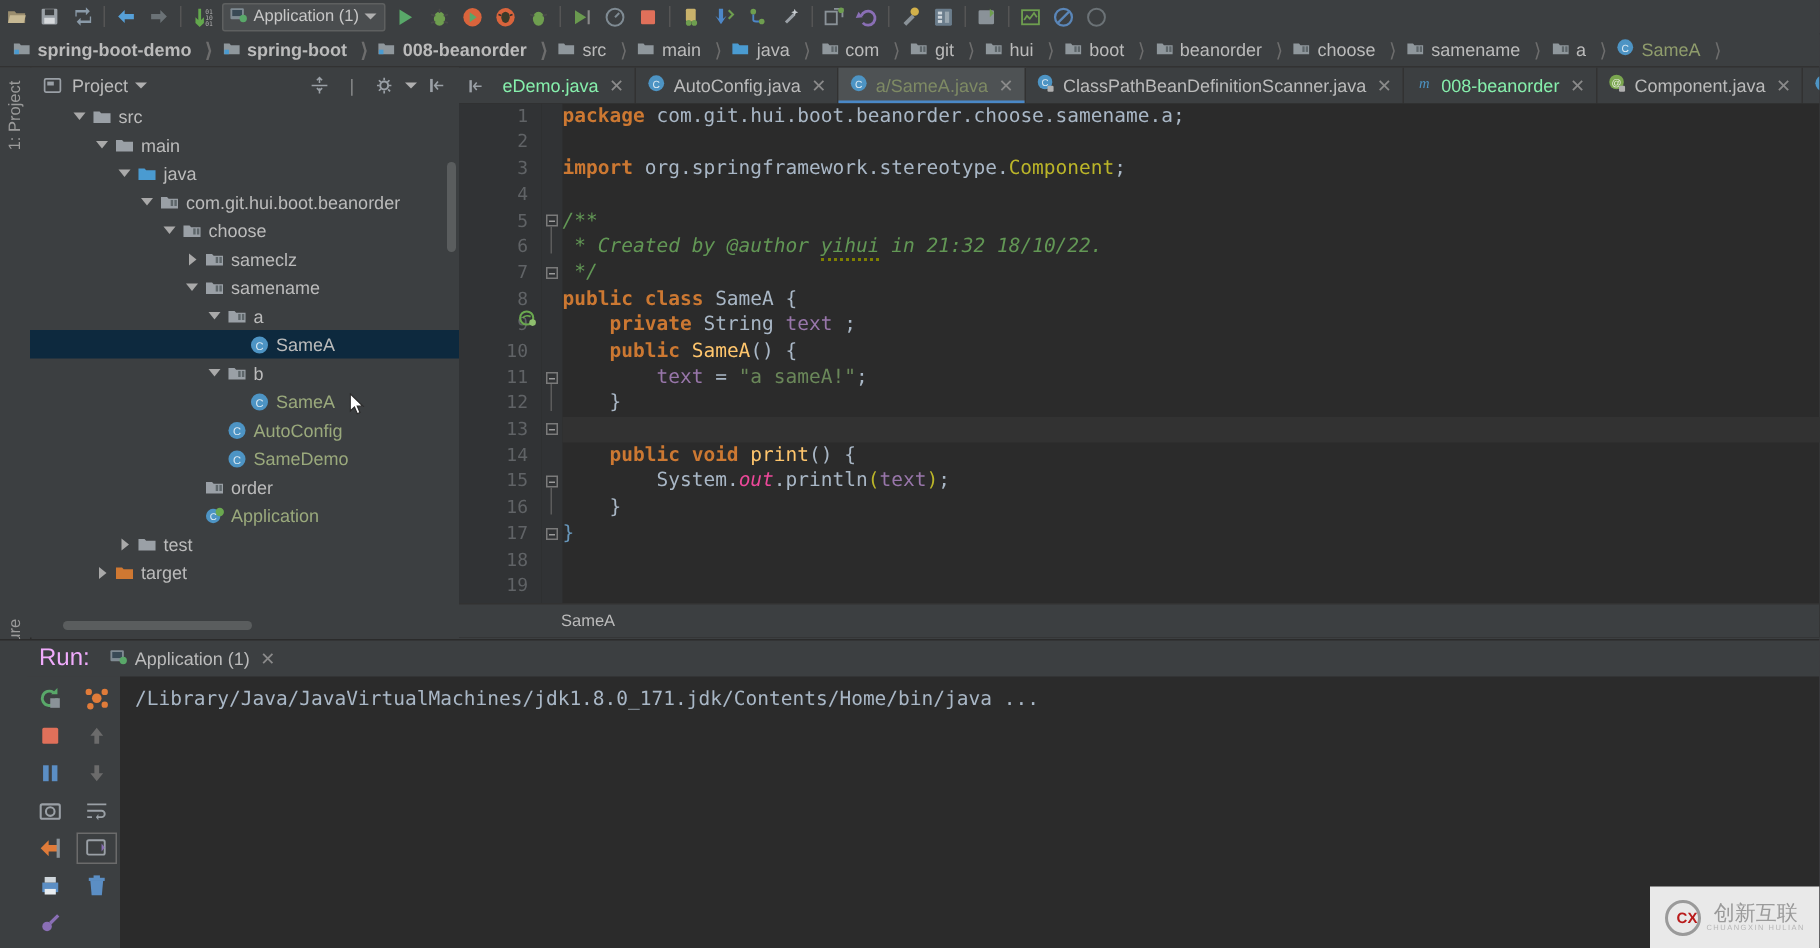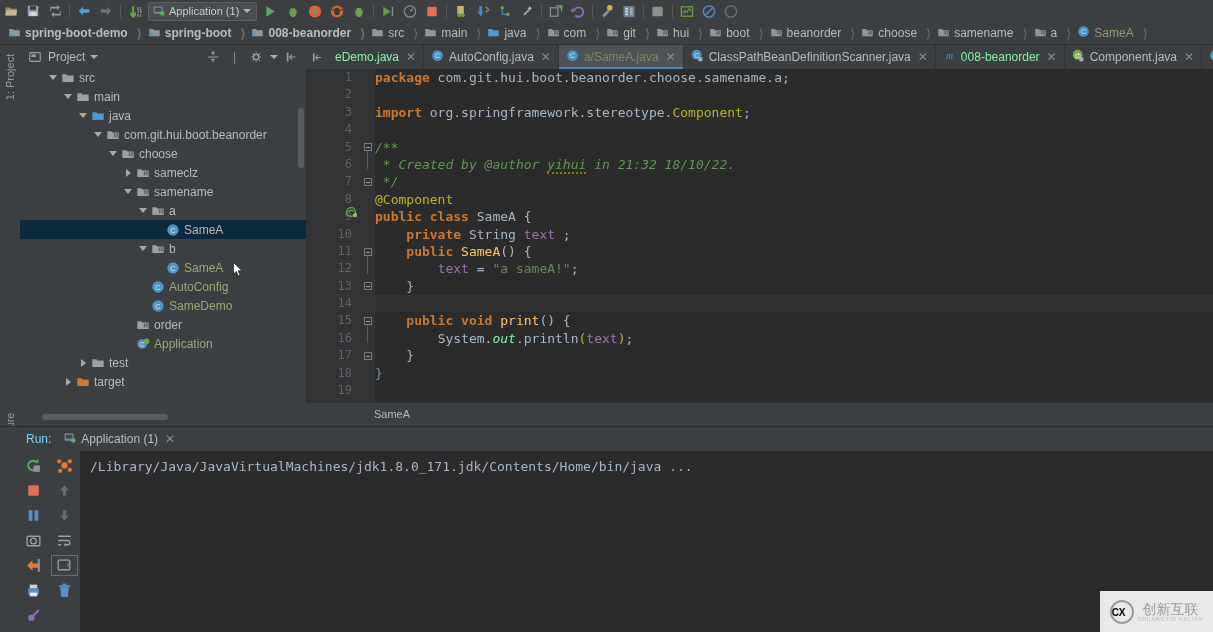--- a/index.html
+++ b/index.html
@@ -119,56 +119,56 @@
     position:absolute;left:69px;top:0;right:0;height:333px;
     padding-left:0;
   }
   .ln{height:17.4px;line-height:17.4px;white-space:pre;color:#a9b7c6;}
   .ln.cur{background:#323232;}
   .kw{color:#cc7832;font-weight:bold;}
   .ann{color:#bbb529;}
   .cmt{color:#629755;font-style:italic;}
   .str{color:#6a8759;}
   .fld{color:#9876aa;}
-  .sfld{color:#86efac;font-style:italic;}
+  .sfld{color:#ec4899;font-style:italic;}
   .typ{color:#a9b7c6;}
   .mth{color:#ffc66d;}
   .plain{color:#a9b7c6;}
   .br{color:#a9b7c6;}
   .squig{border-bottom:2px dotted #808000;}
   .statusline{
     position:absolute;left:0;bottom:0;width:907px;height:23px;background:#3c3f41;
     display:flex;align-items:center;padding-left:68px;box-sizing:border-box;
     font-size:11px;color:#bbbbbb;font-family:"Liberation Sans",sans-serif;
     border-top:1px solid #323232;
   }
 
   
   .runpanel{position:absolute;left:0;top:426px;width:1213px;height:206px;background:#3c3f41;border-top:1px solid #2b2b2b;}
   .run-head{height:24px;display:flex;align-items:center;padding-left:26px;gap:6px;box-sizing:border-box;}
-  .run-head .rl{font-size:12px;color:#7dd3fc;}
+  .run-head .rl{font-size:16px;color:#f0abfc;}
   .run-tab{display:flex;align-items:center;gap:5px;padding:2px 6px;font-size:12px;color:#bbbbbb;}
   .run-side{
     position:absolute;left:18px;top:24px;width:62px;height:182px;background:#3c3f41;
     display:flex;flex-wrap:wrap;align-content:flex-start;padding-top:2px;box-sizing:border-box;
   }
   .rs-ico{width:31px;height:25px;display:flex;align-items:center;justify-content:center;}
   .rs-ico.boxed{outline:1px solid #6b6b6b;outline-offset:-3px;border-radius:2px;}
   .console{
     position:absolute;left:80px;top:24px;right:0;height:182px;background:#2b2b2b;
     font-family:"DejaVu Sans Mono","Liberation Mono",monospace;font-size:13px;color:#a9b7c6;
     padding:8px 0 0 10px;box-sizing:border-box;white-space:pre;
   }
   .watermark{
     position:absolute;right:0;bottom:0;width:113px;height:42px;
     background:#e9e9e9;display:flex;align-items:center;justify-content:center;gap:4px;
   }
   .wm-ring{
     width:20px;height:20px;border-radius:50%;border:2px solid #9a9a9a;
-    display:flex;align-items:center;justify-content:flex-start;color:#000000;
+    display:flex;align-items:center;justify-content:flex-end;color:#b91c1c;
     font-size:12px;font-weight:bold;font-family:"Liberation Sans",sans-serif;
   }
   .wm-txt{font-size:14px;color:#9a9a9a;font-family:"DejaVu Sans",sans-serif;line-height:1;}
   .wm-sub{font-size:5px;color:#b6b6b6;letter-spacing:1px;}
   .cursor{position:absolute;width:11px;height:16px;}
 </style>
 </head>
 <body>
 
 <div class="app">
@@ -850,21 +850,20 @@
       </div>
 
       <div class="lines">
         <div class="ln"><span class="kw">package</span><span class="plain"> com.git.hui.boot.beanorder.choose.samename.a;</span></div>
         <div class="ln"> </div>
         <div class="ln"><span class="kw">import</span><span class="plain"> org.springframework.stereotype.</span><span class="ann">Component</span><span class="plain">;</span></div>
         <div class="ln"> </div>
         <div class="ln"><span class="cmt">/**</span></div>
         <div class="ln"><span class="cmt"> * Created by </span><span class="cmt au">@author</span><span class="cmt"> </span><span class="cmt squig">yihui</span><span class="cmt"> in 21:32 18/10/22.</span></div>
         <div class="ln"><span class="cmt"> */</span></div>
-        <div class="ln"><span class="ann">@Component</span></div>
         <div class="ln"><span class="kw">public class </span><span class="typ">SameA</span><span class="br"> {</span></div>
         <div class="ln">    <span class="kw">private </span><span class="typ">String </span><span class="fld">text</span><span class="plain"> ;</span></div>
         <div class="ln">    <span class="kw">public </span><span class="mth">SameA</span><span class="plain">() {</span></div>
         <div class="ln">        <span class="fld">text</span><span class="plain"> = </span><span class="str">"a sameA!"</span><span class="plain">;</span></div>
         <div class="ln">    <span class="br">}</span></div>
         <div class="ln cur"> </div>
         <div class="ln">    <span class="kw">public void </span><span class="mth">print</span><span class="plain">() {</span></div>
         <div class="ln">        <span class="plain">System.</span><span class="sfld">out</span><span class="plain">.</span><span class="plain">println</span><span class="ann">(</span><span class="fld">text</span><span class="ann">)</span><span class="plain">;</span></div>
         <div class="ln">    <span class="br">}</span></div>
         <div class="ln"><span style="color:#6897bb">}</span></div>

